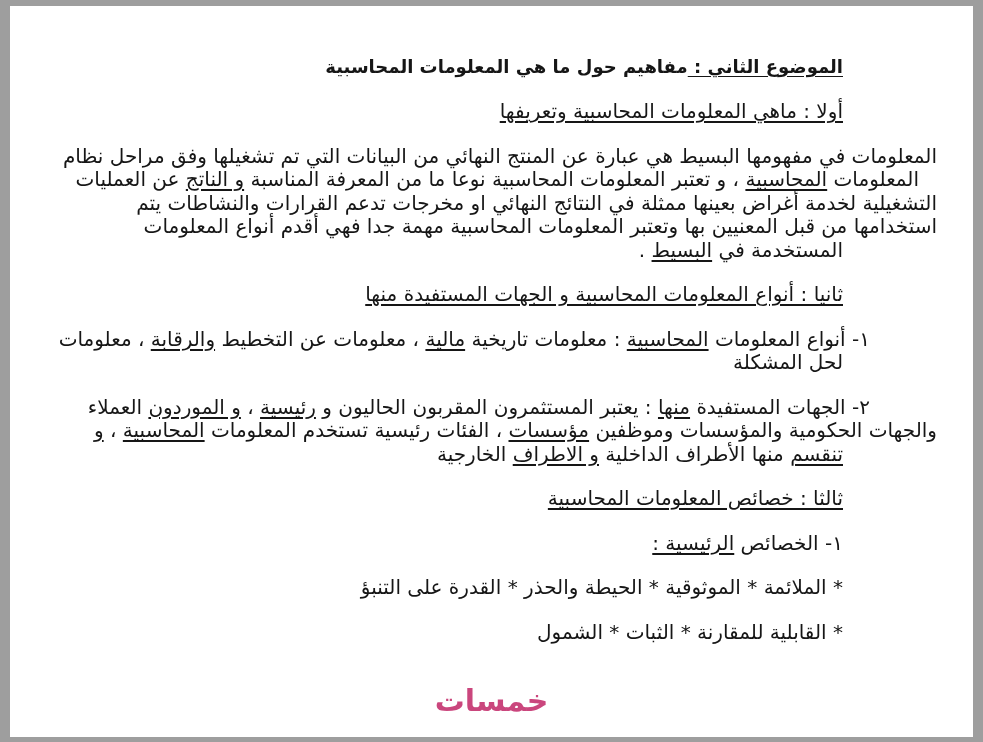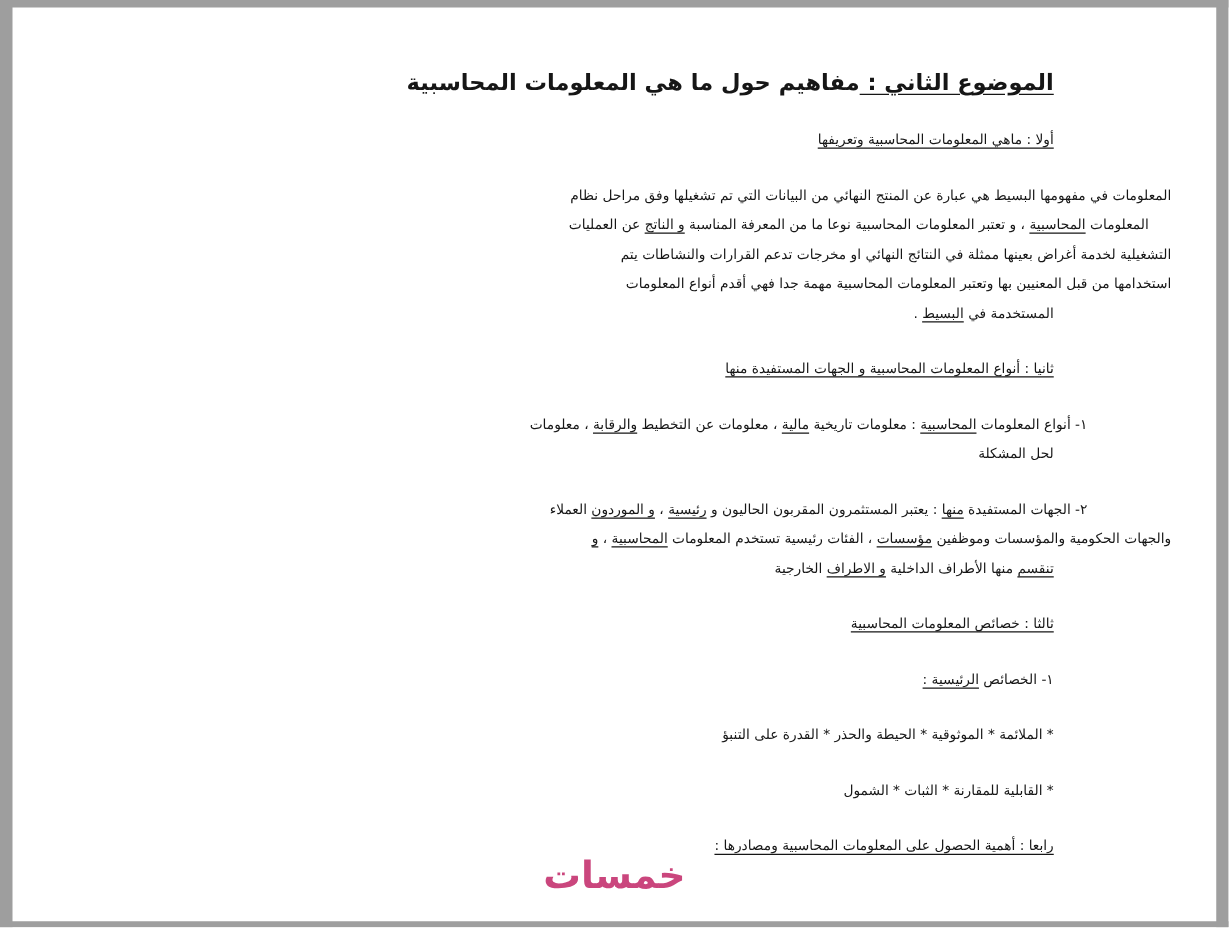--- a/index.html
+++ b/index.html
@@ -17,21 +17,21 @@
   .page {
     position: absolute; top: 6px; left: 10px; right: 10px; bottom: 5px;
     background: #ffffff; direction: rtl; padding-top: 48px; overflow: hidden;
   }
 
   .doc { position: relative; z-index: 1; }
 
   .block { margin-bottom: 21px; }
   .line {
     text-align: right;
-    font-size: 11px;
+    font-size: 20px;
     line-height: 23.5px;
     color: #161616;
     white-space: nowrap;
   }
   .block-title .line { font-size: 18px; font-weight: bold; line-height: 25px; }
 
   .indent-lg { padding-right: 130px; }
   .indent-md { padding-right: 103px; }
   .indent-sm { padding-right: 36px; }
   .indent-xs { padding-right: 54px; text-align: right; }
@@ -86,19 +86,16 @@
         </div>
         <div class="block block-body">
           <div class="line indent-lg"><span>١- الخصائص </span><span class="u">الرئيسية :</span></div>
         </div>
         <div class="block block-body">
           <div class="line indent-lg"><span>* الملائمة * الموثوقية * الحيطة والحذر * القدرة على التنبؤ</span></div>
         </div>
         <div class="block block-body">
           <div class="line indent-lg"><span>* القابلية للمقارنة * الثبات * الشمول</span></div>
         </div>
-        <div class="block block-body">
-          <div class="line indent-lg"><span class="u">رابعا : أهمية الحصول على المعلومات المحاسبية ومصادرها :</span></div>
-        </div>
       </div>
     <div class="watermark" style="color: #be185d;">خمسات</div>
   </div>
 </div>
 
 </body></html>

